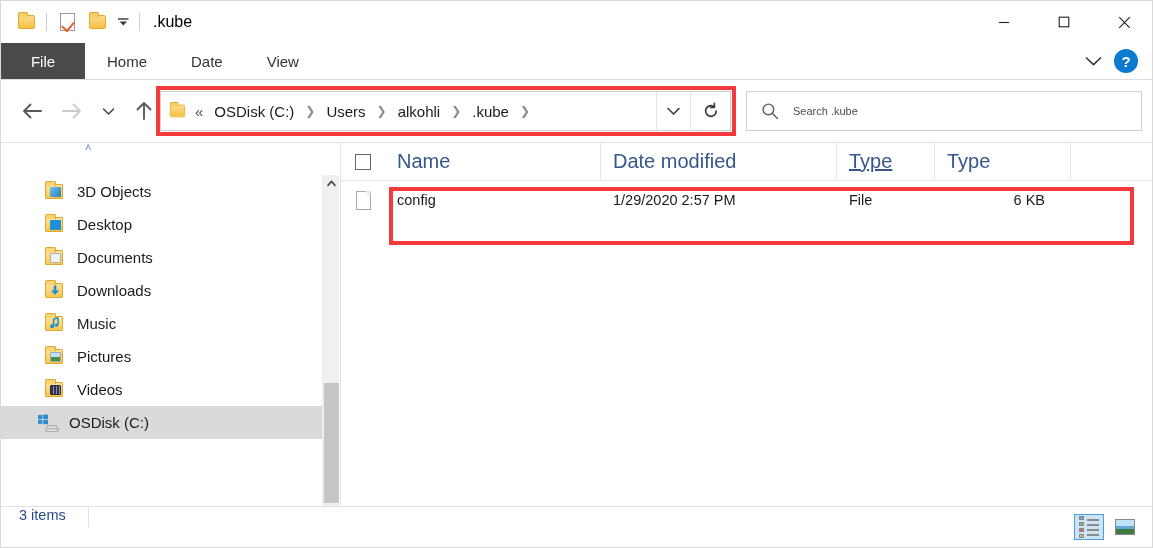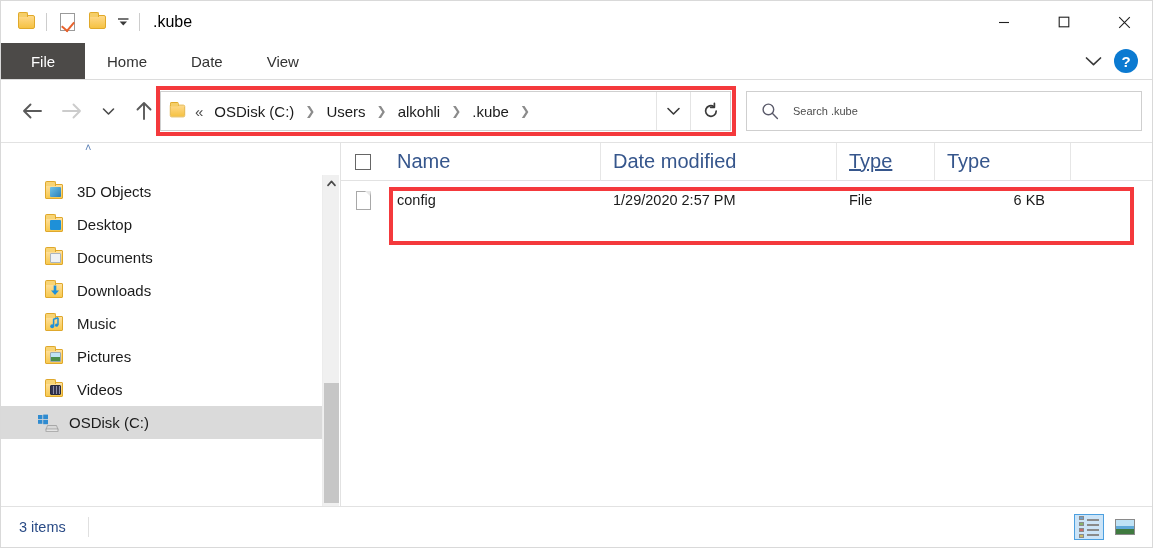--- a/index.html
+++ b/index.html
@@ -403,21 +403,20 @@
   }
 
   
   .statusbar {
     position: absolute;
     left: 0; bottom: 0;
     width: 1153px; height: 41px;
     background: #ffffff;
     border-top: 1px solid #e2e2e2;
     display: flex;
-    align-items: center;
   }
   .status-text {
     font-size: 14.5px;
     color: #2a4b86;
     padding-left: 18px;
   }
   .status-div {
     width: 1px; height: 20px;
     background: #e0e0e0;
     margin-left: 22px;

